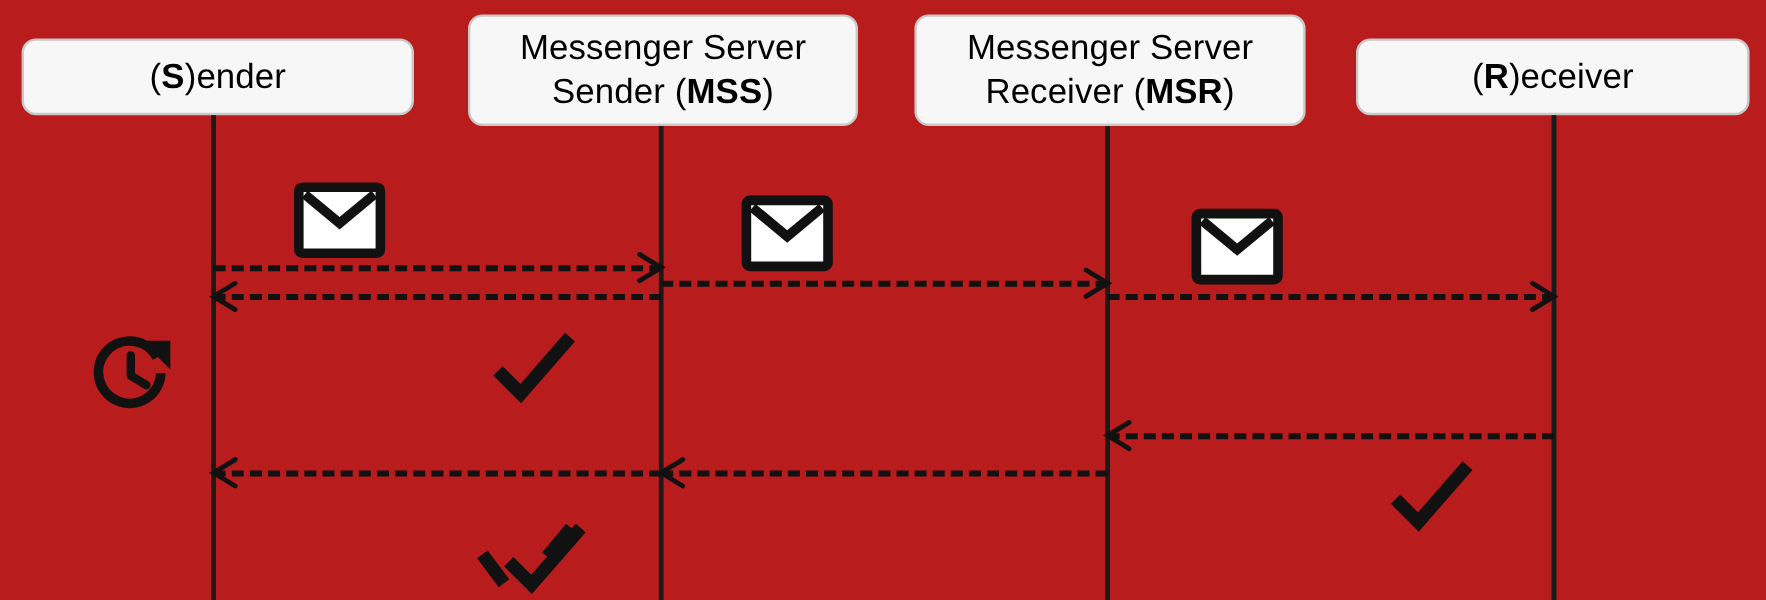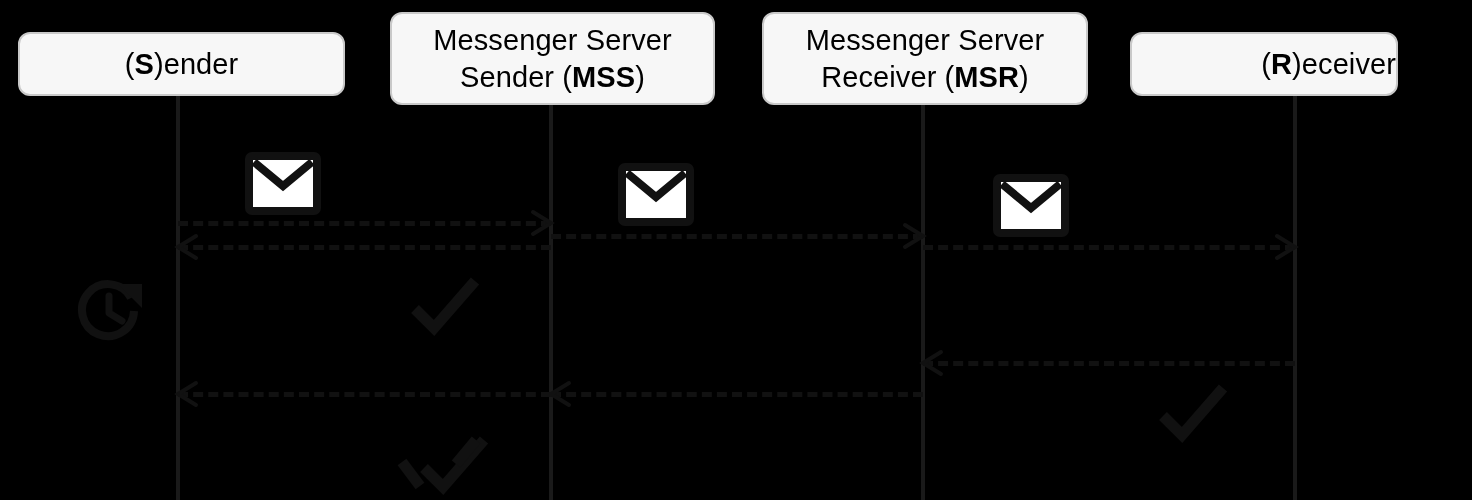--- a/index.html
+++ b/index.html
@@ -4,21 +4,21 @@
 <style>
   html, body {
     margin: 0;
     padding: 0;
     background: #ffffff;
   }
   #canvas {
     position: relative;
     width: 1472px;
     height: 500px;
-    background: #000000;
+    background: #b91c1c;
     overflow: hidden;
     font-family: "Liberation Sans", sans-serif;
   }
   .lifeline-box {
     position: absolute;
     box-sizing: border-box;
     background: #f7f7f7;
     border: 2px solid #c9c9c9;
     border-radius: 12px;
     display: flex;
@@ -62,21 +62,21 @@
       </div>
       <div class="lifeline-stem" style="left: 176px; top: 96px; height: 404px;"></div>
       <div class="lifeline-box" style="left: 390px; top: 12px; width: 325px; height: 93px;">
         <span class="lbl">Messenger Server<br>Sender (<b>MSS</b>)</span>
       </div>
       <div class="lifeline-stem" style="left: 549px; top: 105px; height: 395px;"></div>
       <div class="lifeline-box" style="left: 762px; top: 12px; width: 326px; height: 93px;">
         <span class="lbl">Messenger Server<br>Receiver (<b>MSR</b>)</span>
       </div>
       <div class="lifeline-stem" style="left: 921px; top: 105px; height: 395px;"></div>
-      <div class="lifeline-box" style="left: 1130px; top: 32px; width: 268px; height: 64px; text-align: right;">
+      <div class="lifeline-box" style="left: 1130px; top: 32px; width: 328px; height: 64px;">
         <span class="lbl">(<b>R</b>)eceiver</span>
       </div>
       <div class="lifeline-stem" style="left: 1293px; top: 96px; height: 404px;"></div>
     </div>
 
   <div id="messages-layer">
       <div class="msg-line" style="left: 178px; top: 221px; width: 373px;"></div>
       <div class="arrowhead" style="left: 531px; top: 210px;">
         <svg width="22" height="26" viewBox="0 0 22 26">
           <path d="M 2 2 L 20 13 L 2 24" fill="none" stroke="#111111" stroke-width="4" stroke-linecap="round" stroke-linejoin="miter"></path>

